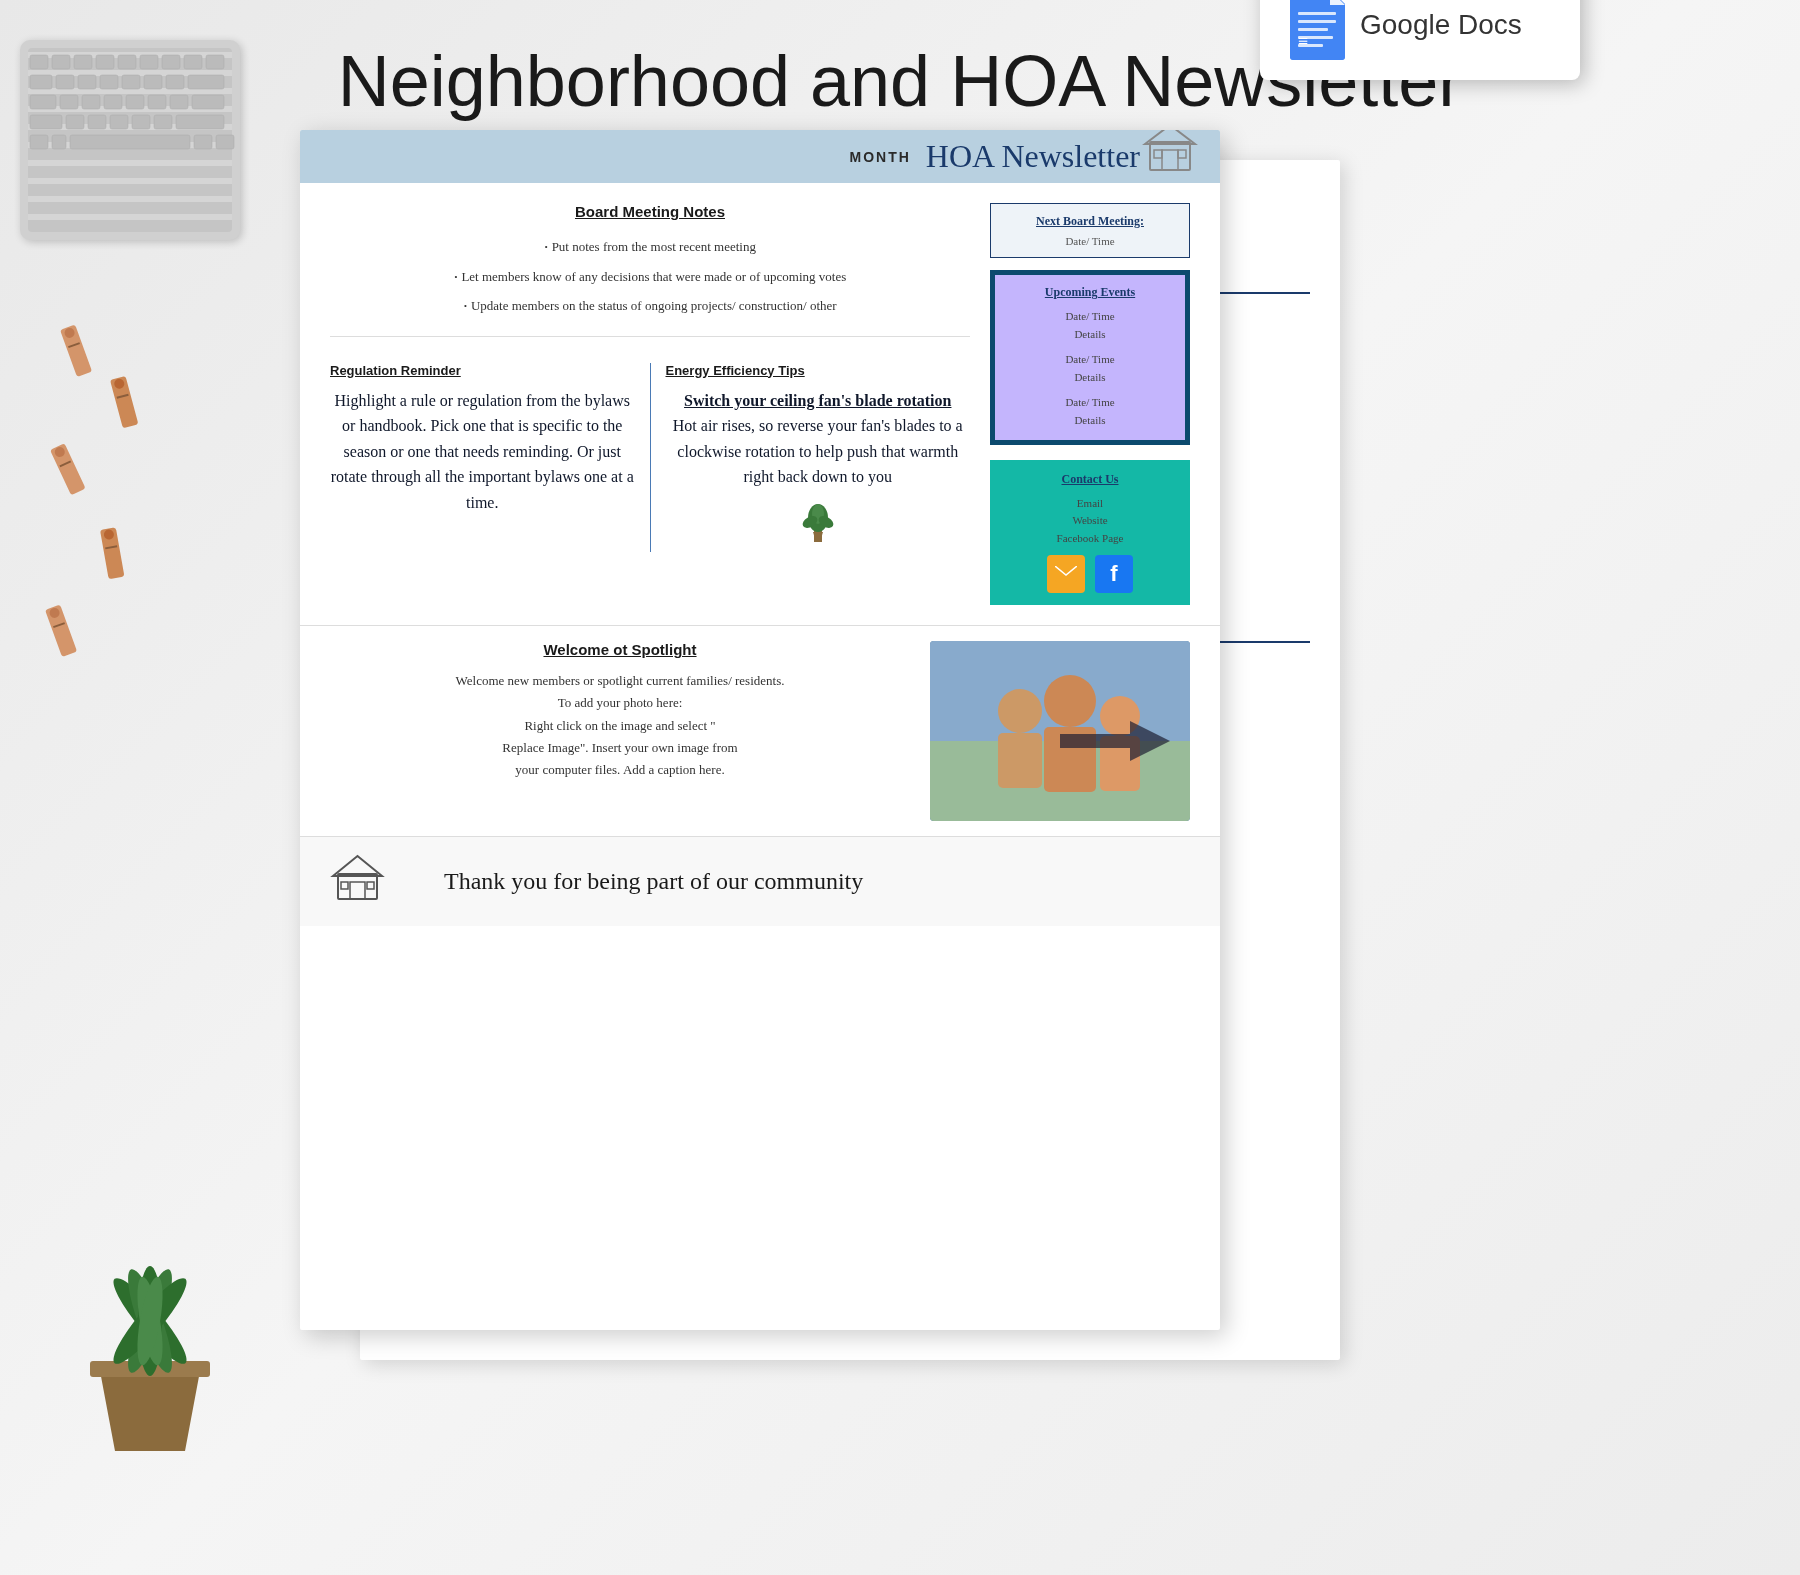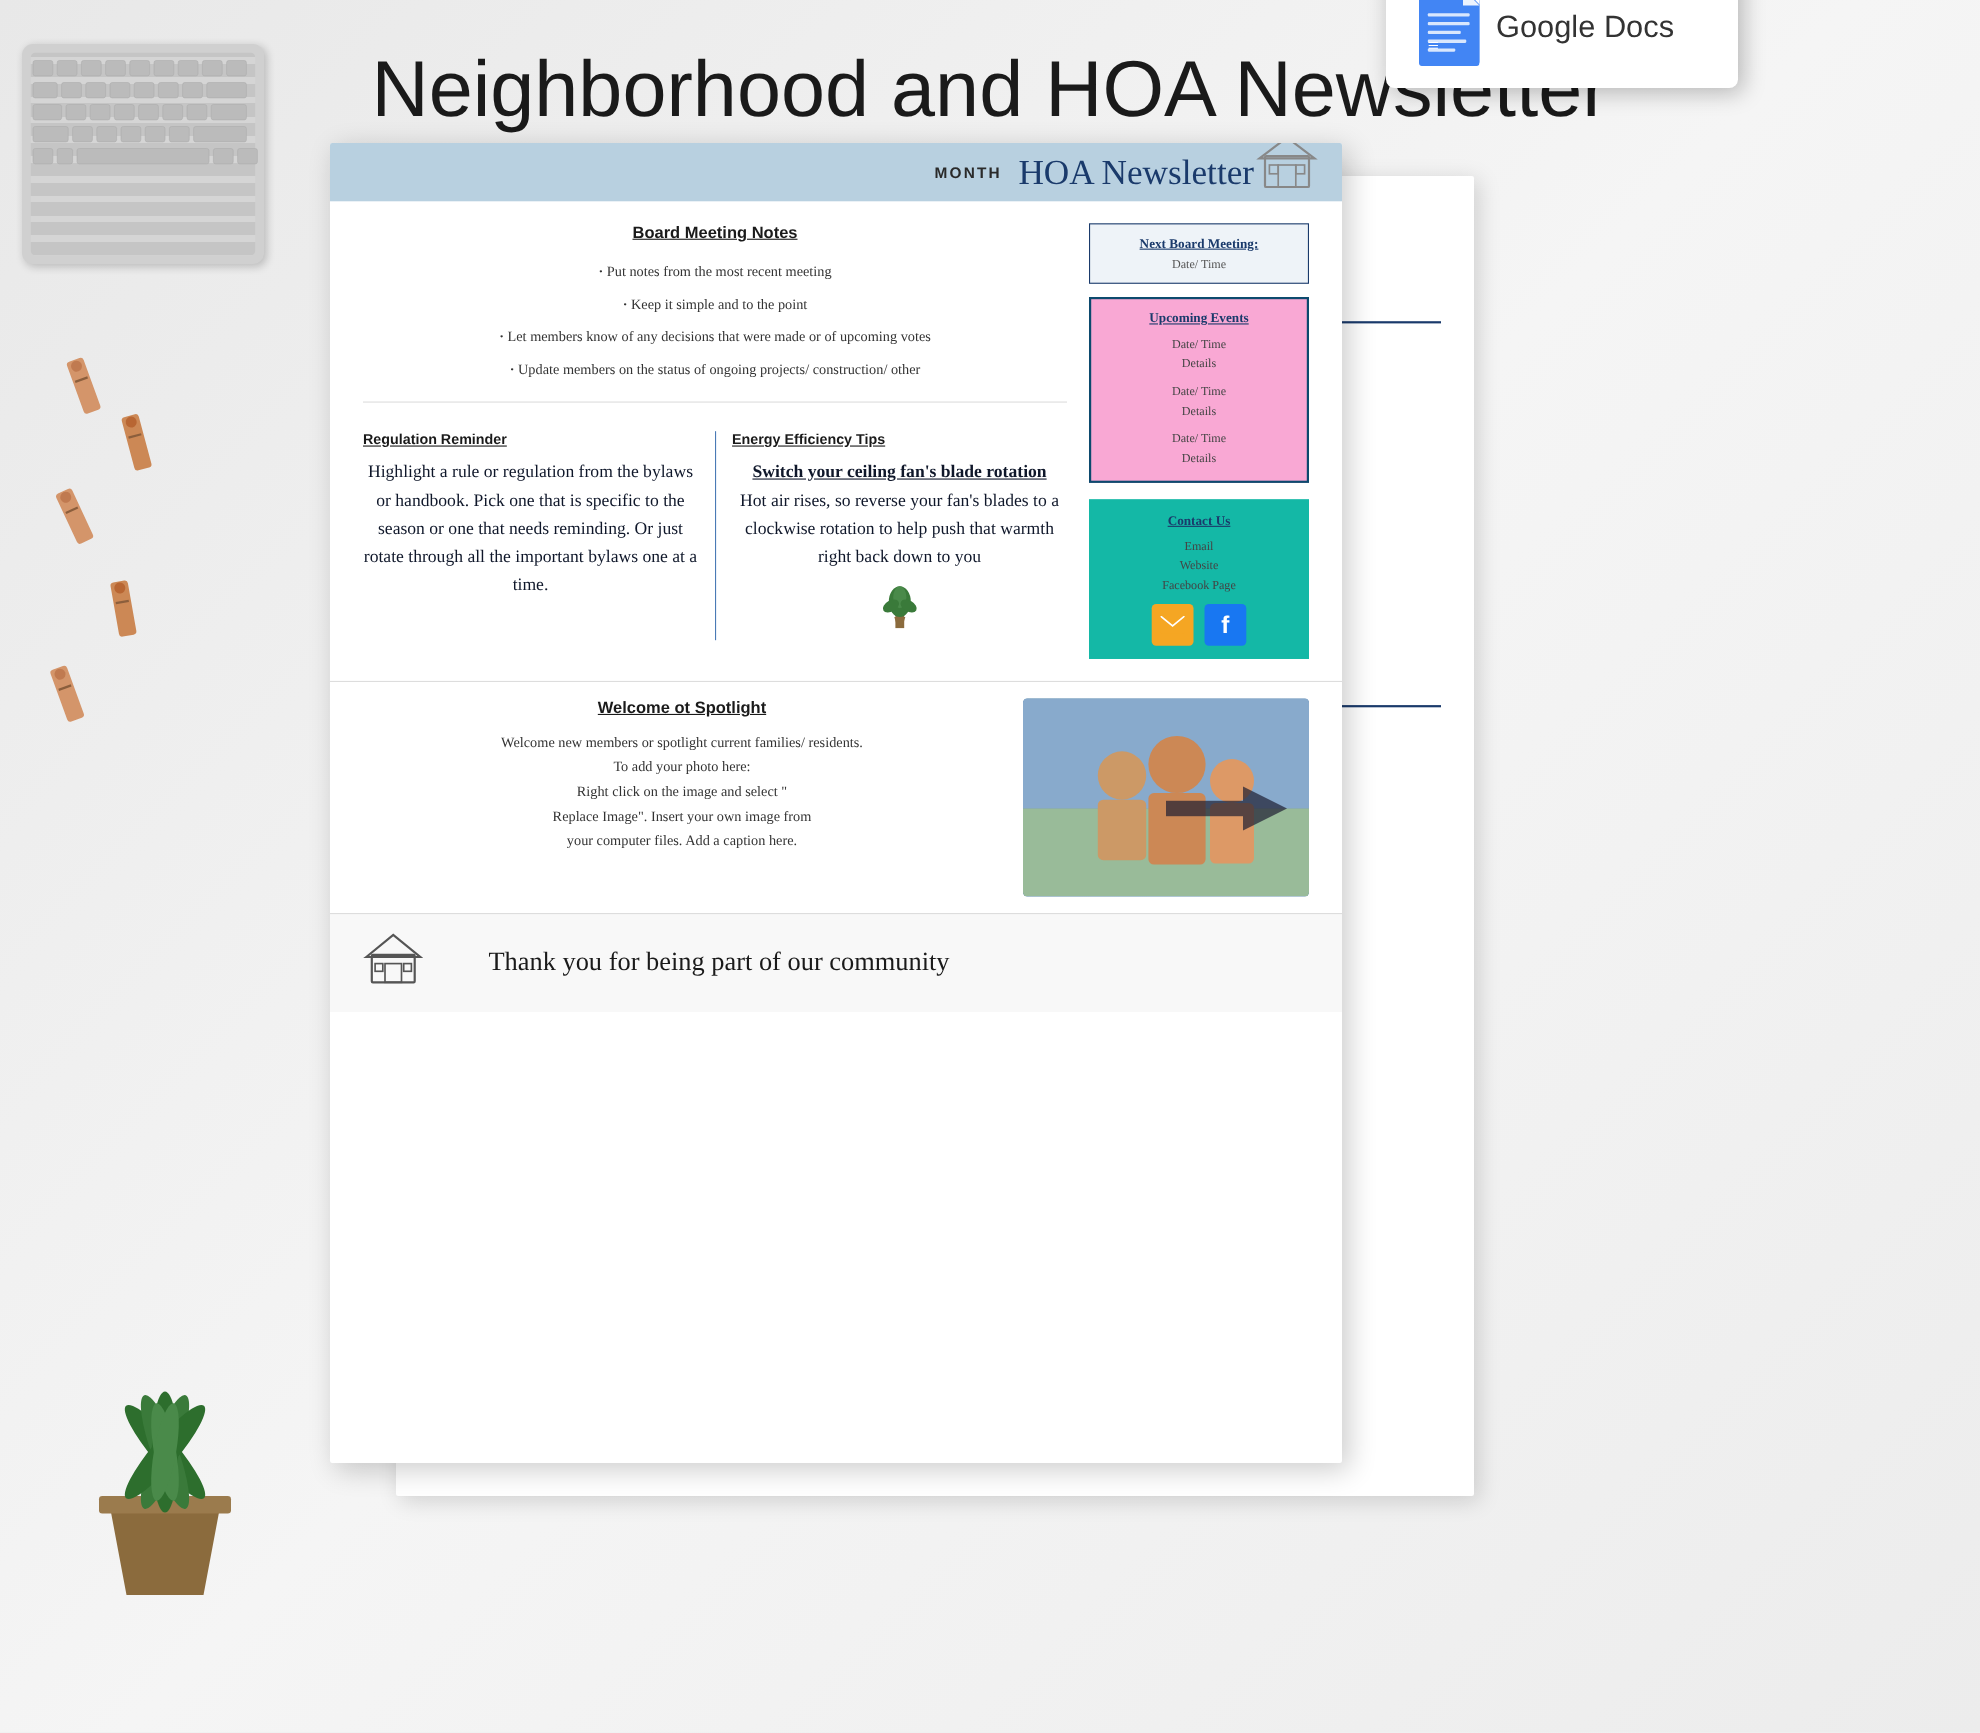--- a/index.html
+++ b/index.html
@@ -293,24 +293,24 @@
 
     .sidebar-box-text {
       font-size: 11px;
       color: #444;
       text-align: center;
       line-height: 1.6;
     }
 
     
     .events-box {
-      border: 2px solid #0c4a6e;
+      border: 5px solid #0c4a6e;
       padding: 10px;
       margin-bottom: 15px;
-      background: #f9a8d4;
+      background: #c4b5fd;
     }
 
     
     .contact-box {
       border: 2px solid #14b8a6;
       padding: 10px;
       background: #14b8a6;
     }
 
     .contact-icons {
@@ -630,21 +630,20 @@
       </div>
     </div>
 
     <div class="nl-body">
 
       <div class="nl-left">
 
         <div class="section-title">Board Meeting Notes</div>
         <ul class="bullet-list">
           <li>Put notes from the most recent meeting</li>
-          <li>Keep it simple and to the point</li>
           <li>Let members know of any decisions that were made or of upcoming votes</li>
           <li>Update members on the status of ongoing projects/ construction/ other</li>
         </ul>
 
         <div class="nl-two-col">
           <div class="nl-col-left">
             <div class="col-title">Regulation Reminder</div>
             <p class="col-text">Highlight a rule or regulation from the bylaws or handbook. Pick one that is specific to the season or one that needs reminding. Or just rotate through all the important bylaws one at a time.</p>
           </div>
           <div class="nl-col-right">

